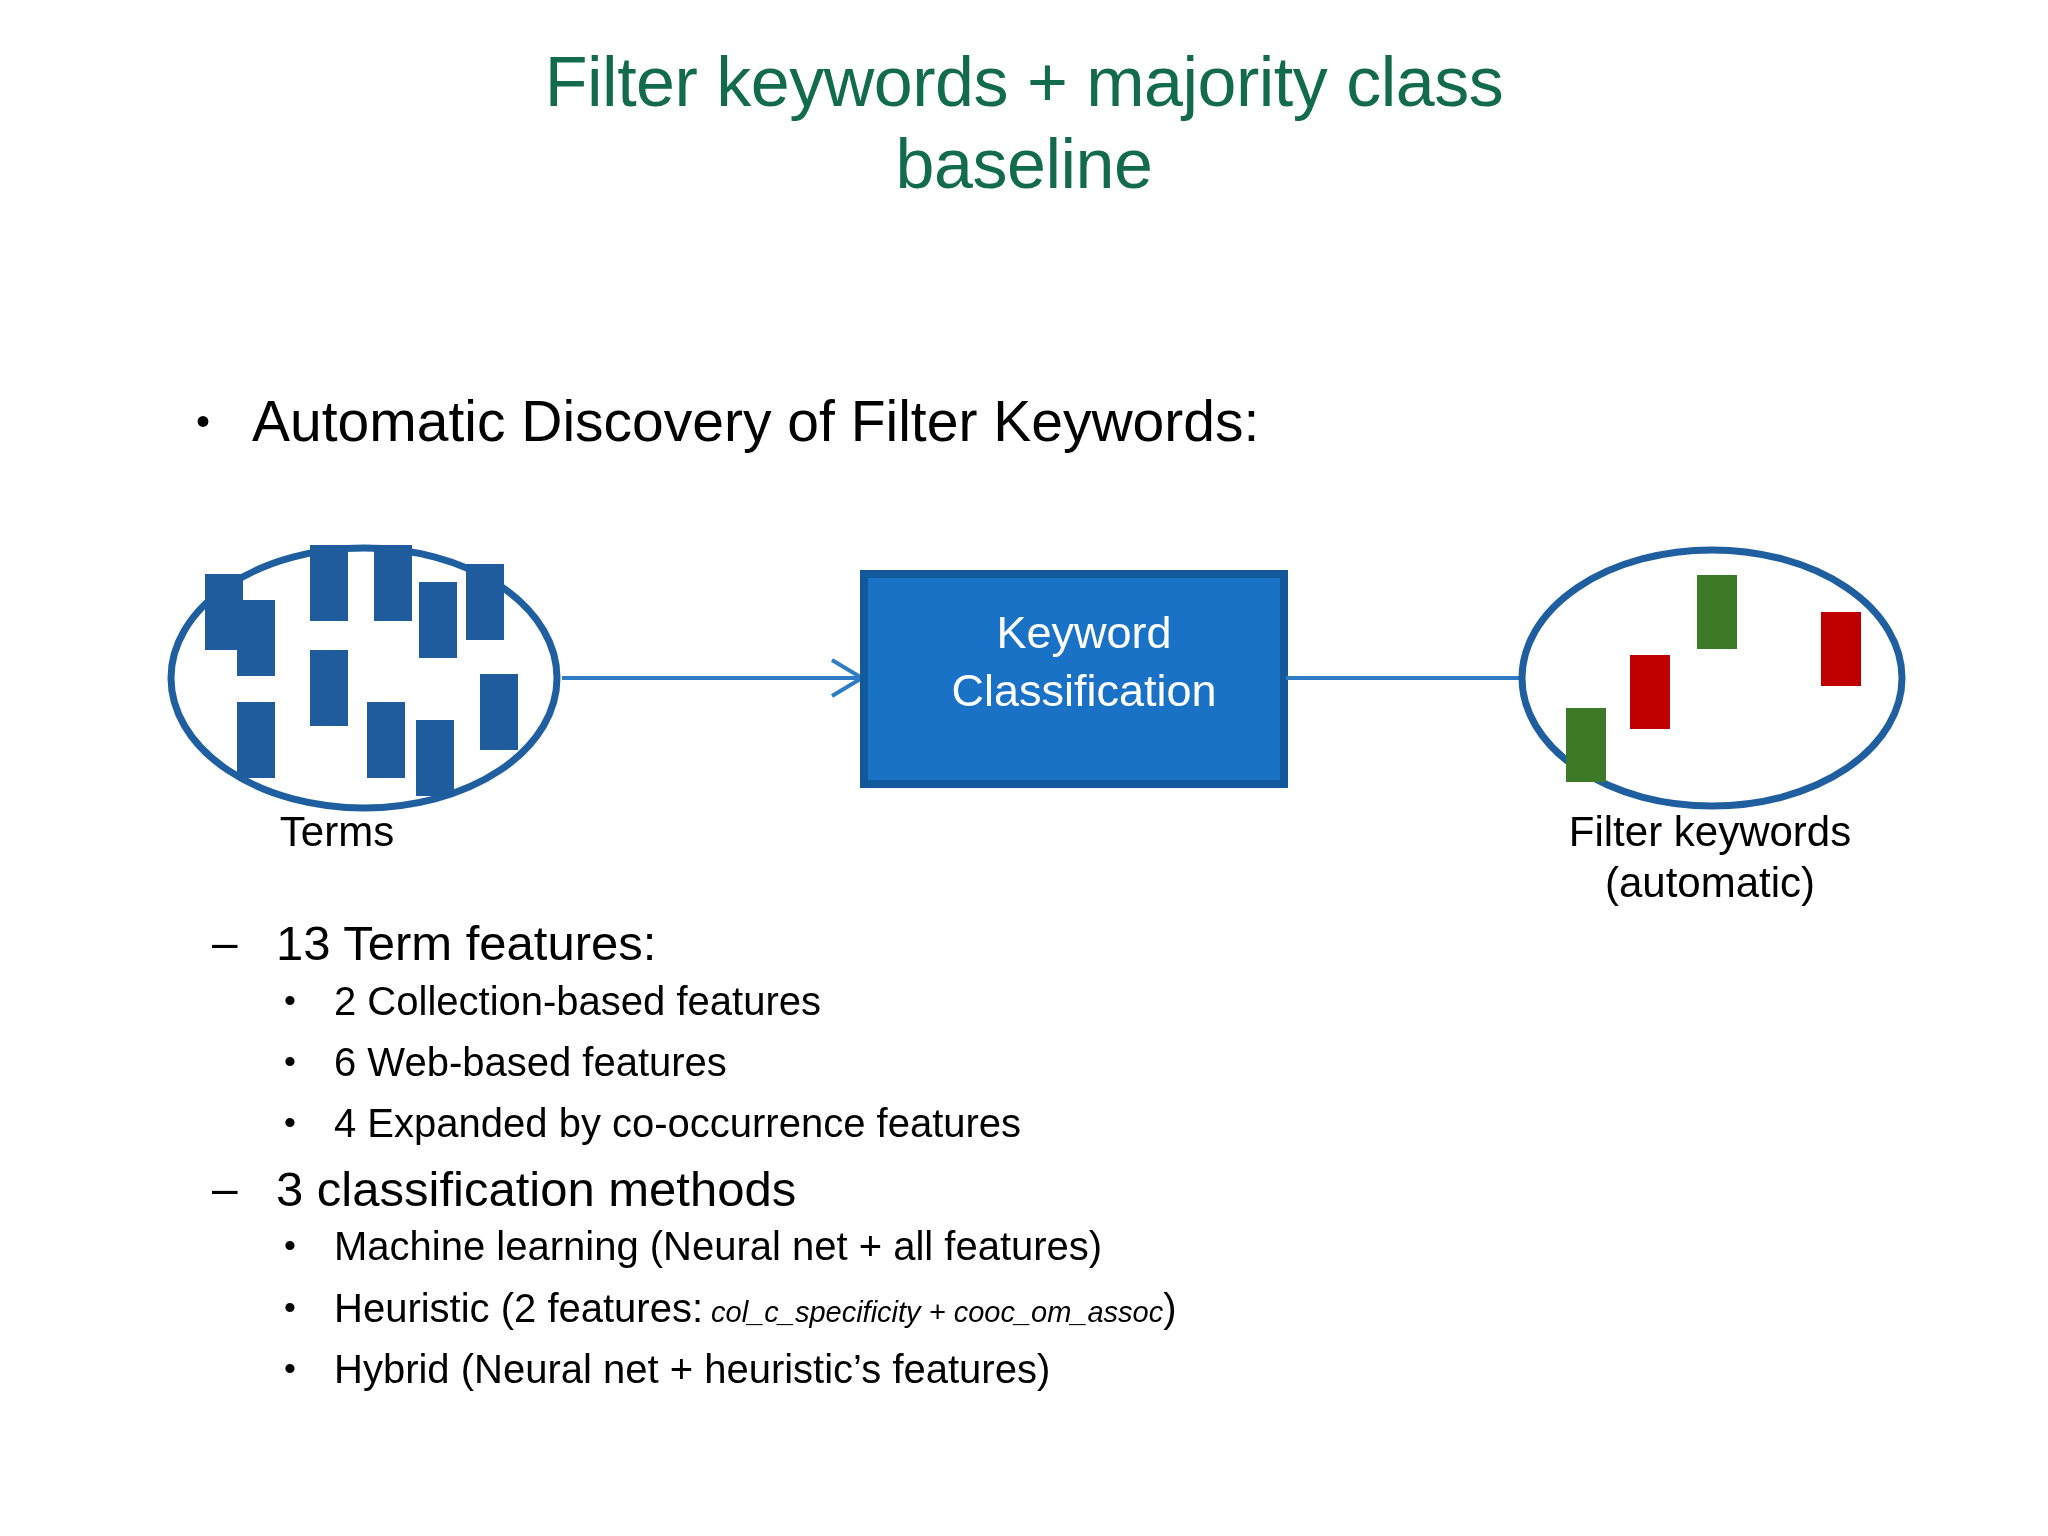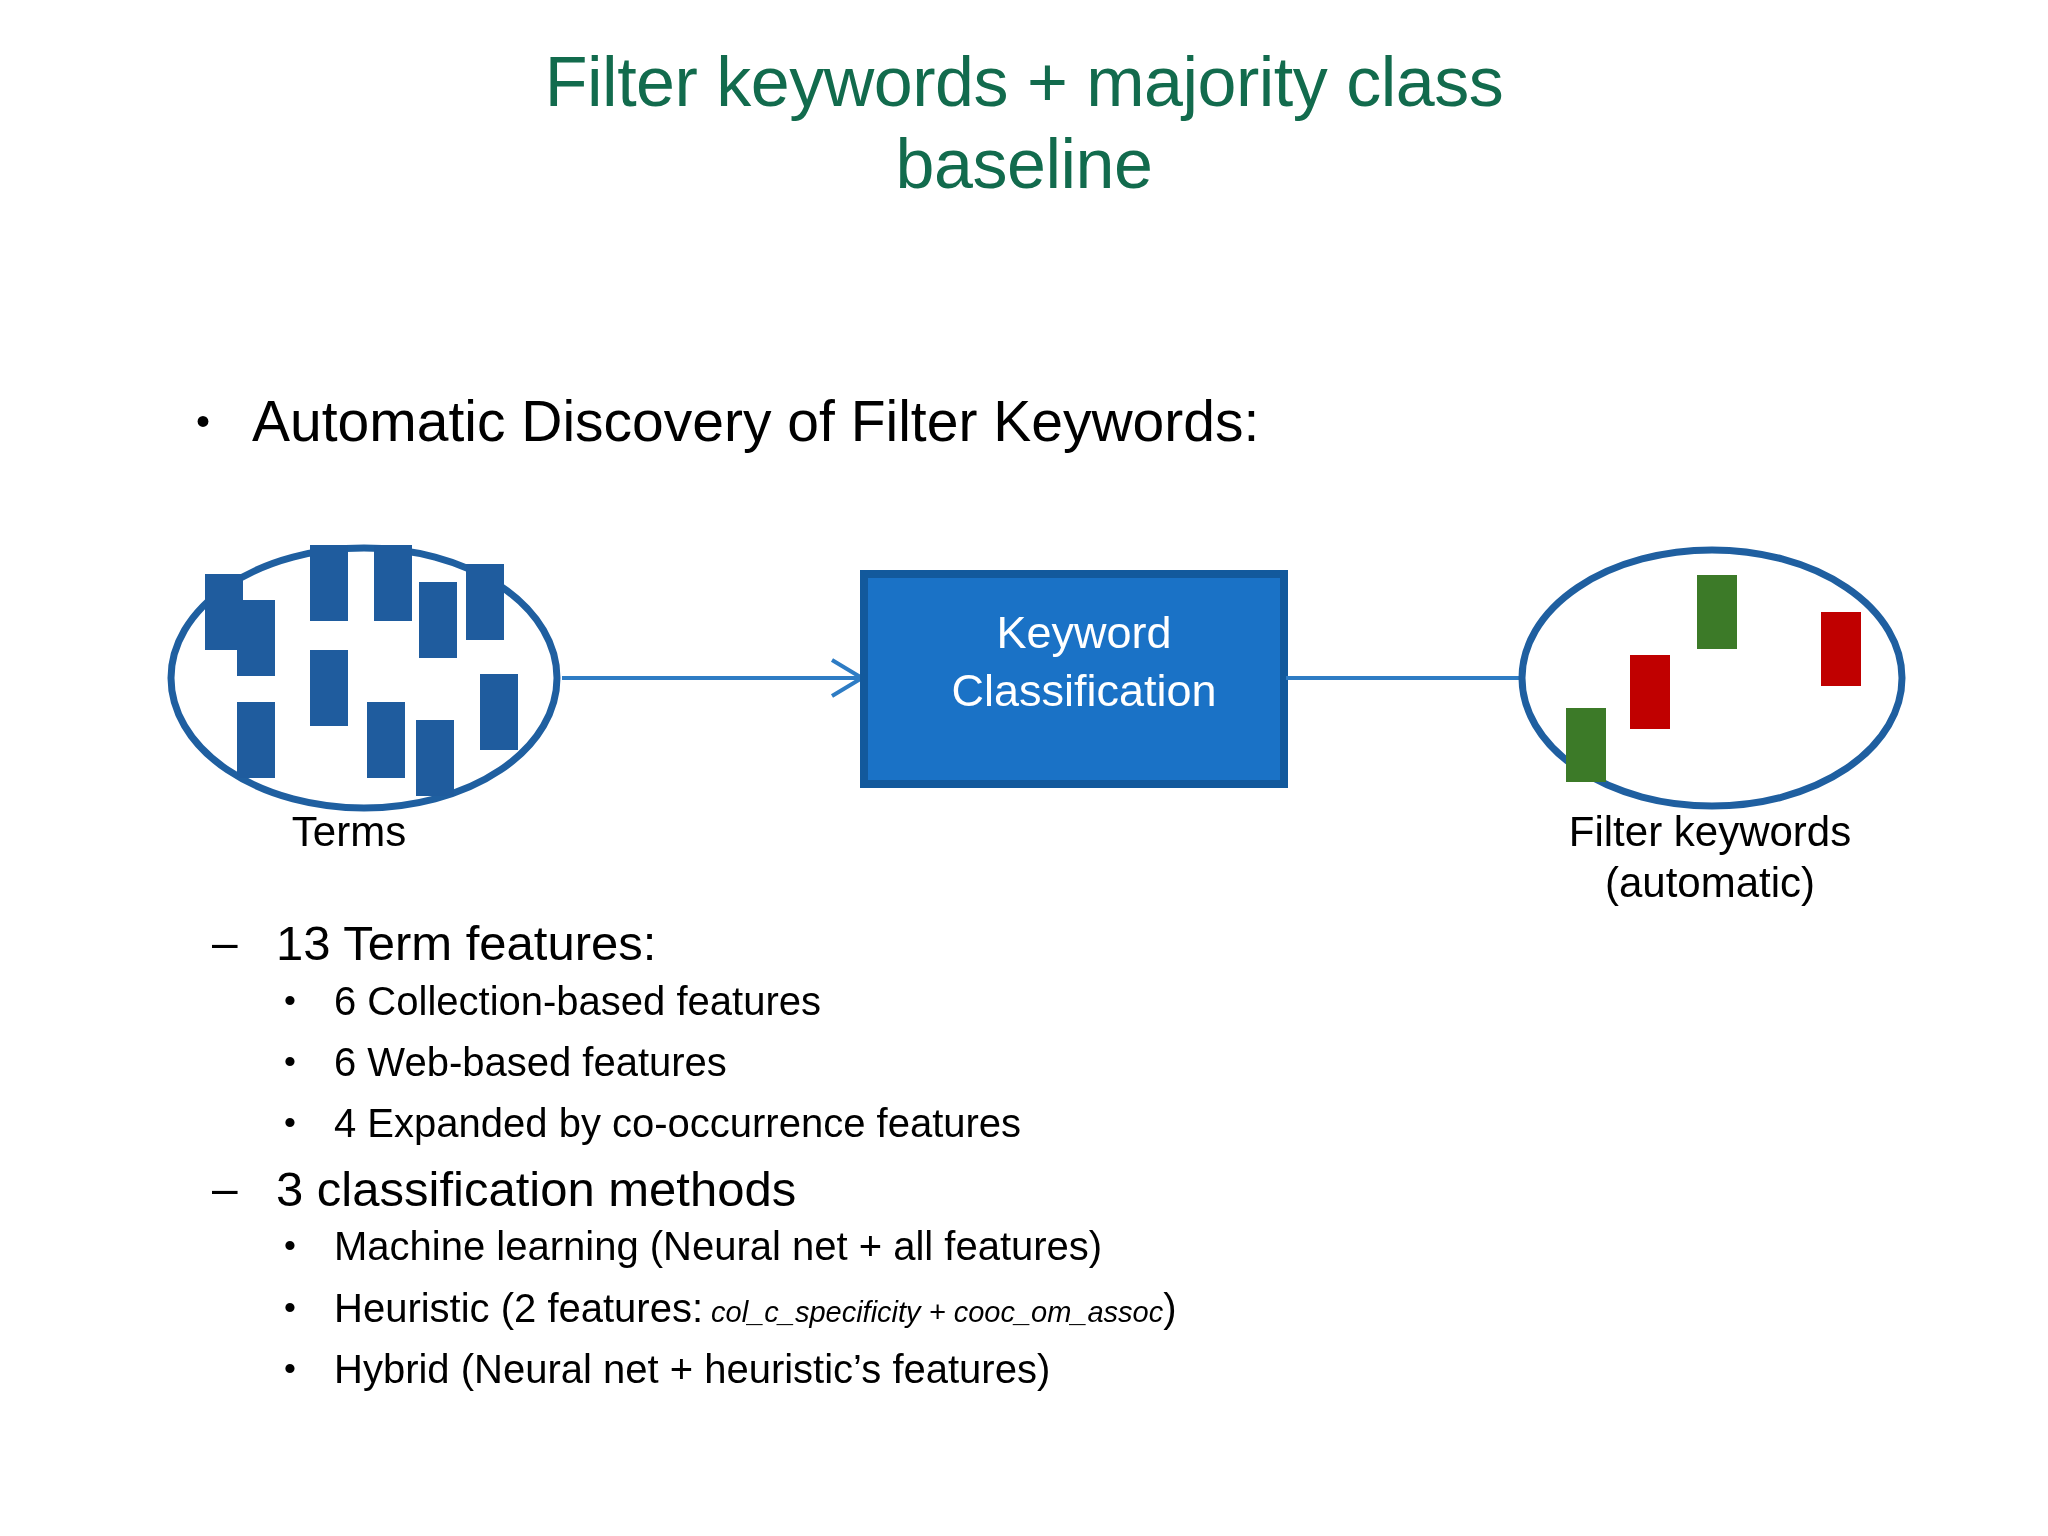--- a/index.html
+++ b/index.html
@@ -60,21 +60,21 @@
   .diagram svg { display: block; }
 
   .flow-label {
     position: absolute;
     text-align: center;
     font-size: 42px;
     line-height: 1.22;
     color: #000000;
     white-space: pre-line;
   }
-  .flow-label.terms   { top: 806px; left: 167px;  width: 364px; }
+  .flow-label.terms   { top: 806px; left: 155px;  width: 364px; }
   .flow-label.filters { top: 806px; left: 1500px; width: 420px; }
 
   .box-text {
     position: absolute;
     top: 604px;
     left: 868px;
     width: 432px;
     text-align: center;
     color: #ffffff;
     font-size: 45px;
@@ -184,21 +184,21 @@
 
 <div class="sublist">
 
   <div class="lvl2-row">
     <span class="lvl2-marker">–</span>
     <span>13 Term features:</span>
   </div>
 
   <div class="lvl3-row">
     <span class="lvl3-marker">•</span>
-    <span class="lvl3-text">6 Collection-based features</span>
+    <span class="lvl3-text">2 Collection-based features</span>
   </div>
   <div class="lvl3-row">
     <span class="lvl3-marker">•</span>
     <span class="lvl3-text">6 Web-based features</span>
   </div>
   <div class="lvl3-row">
     <span class="lvl3-marker">•</span>
     <span class="lvl3-text">4 Expanded by co-occurrence features</span>
   </div>
 

